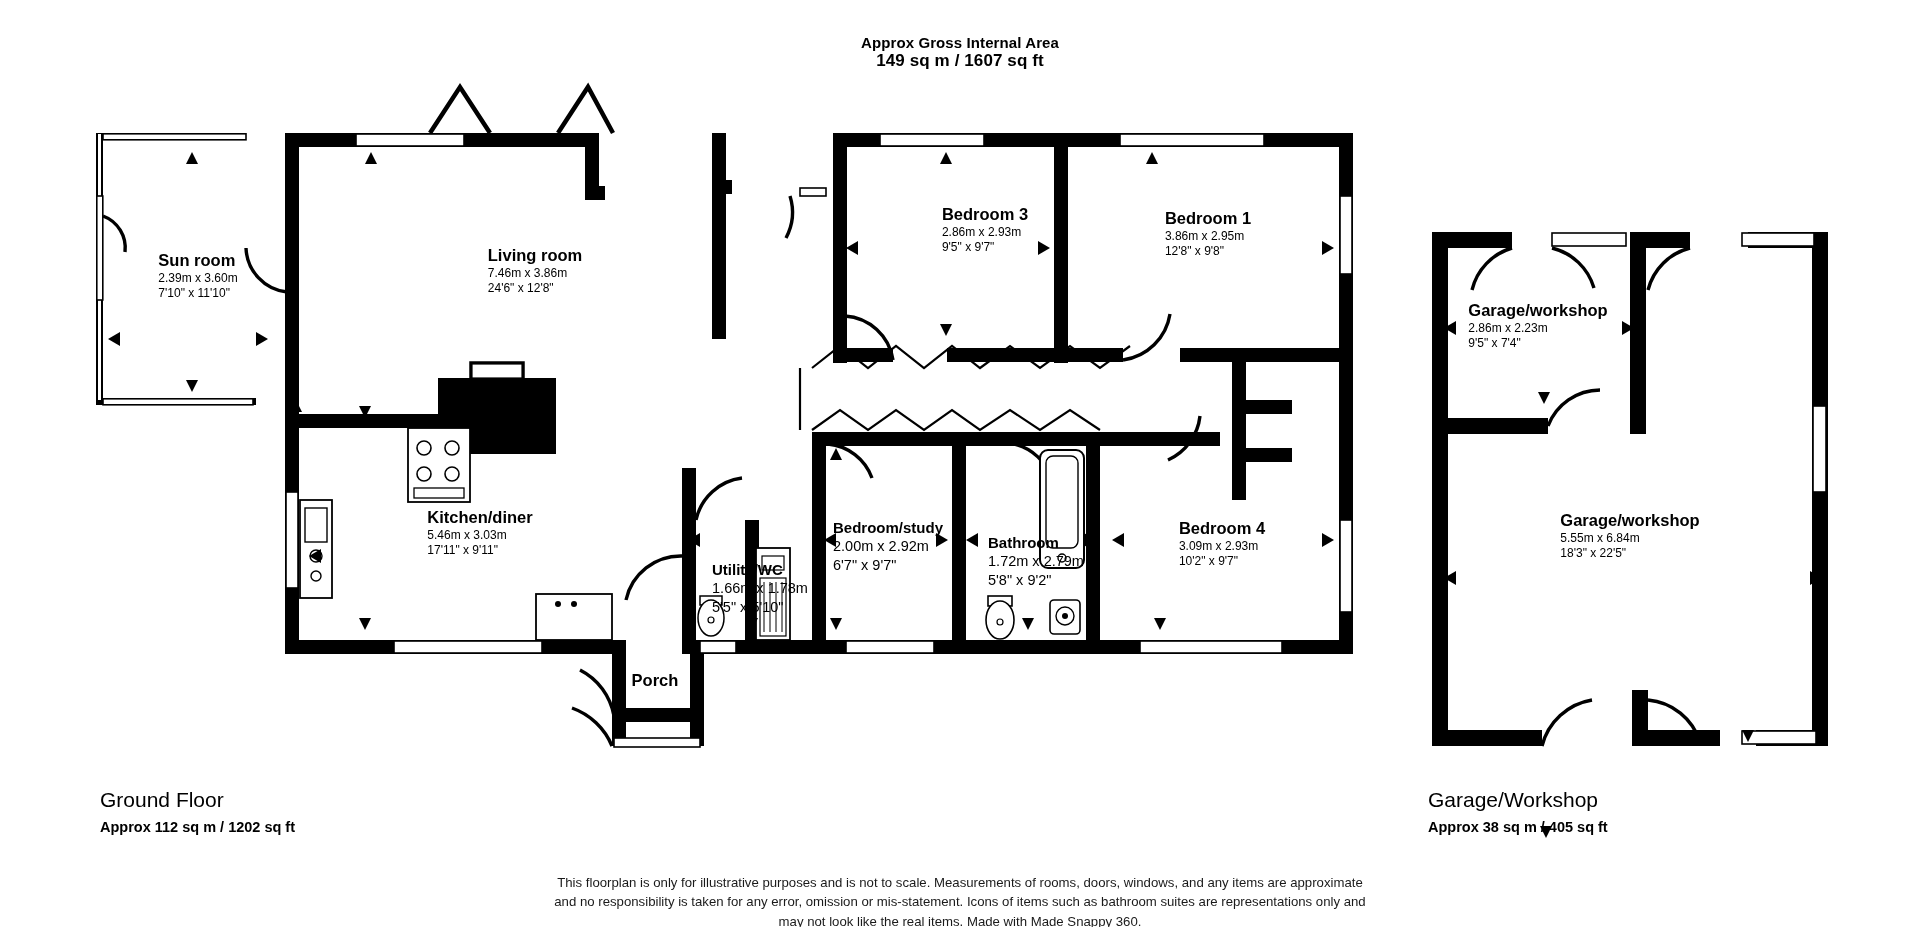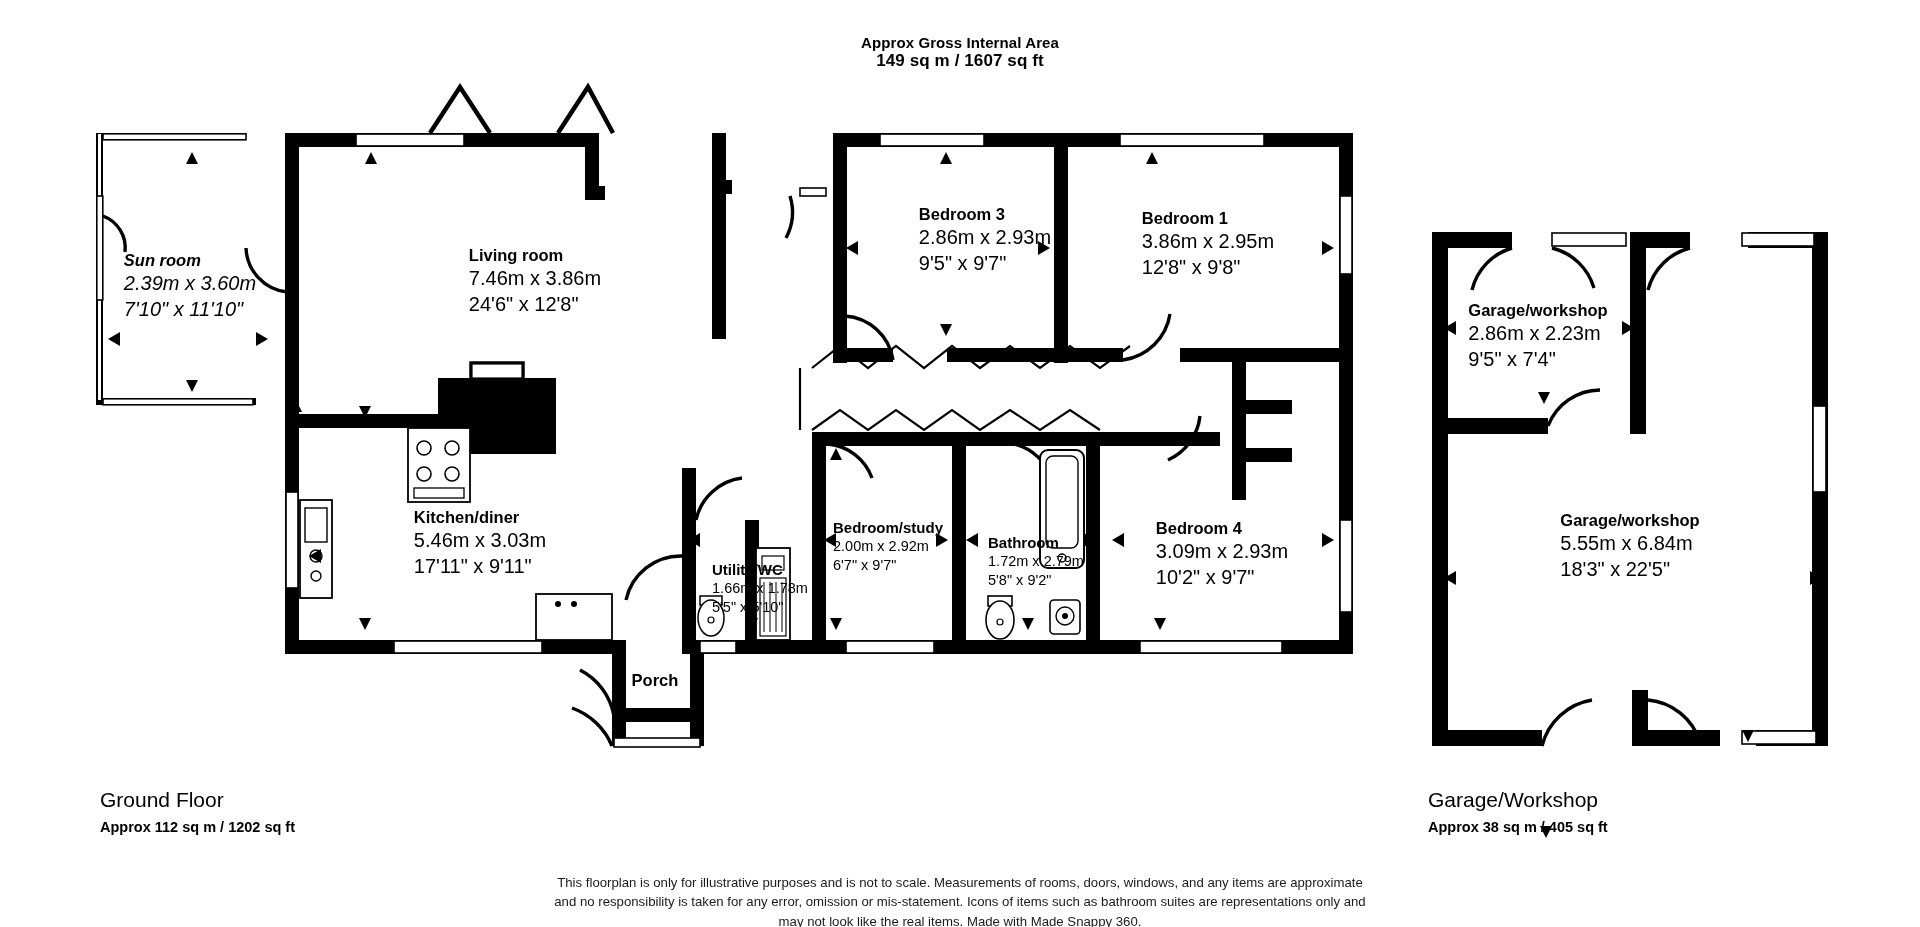--- a/index.html
+++ b/index.html
@@ -38,21 +38,21 @@
   .hdr-line2 {
     font-size: 17px;
     font-weight: bold;
     letter-spacing: 0.1px;
   }
   .room-name {
     font-size: 16.5px;
     font-weight: bold;
   }
   .room-dim {
-    font-size: 20px;
+    font-size: 12px;
     font-weight: normal;
   }
   .room-small .room-name { font-size: 15px; }
   .room-small .room-dim { font-size: 14.5px; }
 
   .floor-title {
     font-size: 21px;
     font-weight: normal;
     text-align: left;
     white-space: nowrap;
@@ -370,21 +370,21 @@
       <polygon points="1444,328 1456,321 1456,335"></polygon>
       <polygon points="1634,328 1622,321 1622,335"></polygon>
       <polygon points="1544,404 1538,392 1550,392"></polygon>
       <polygon points="1444,578 1456,571 1456,585"></polygon>
       <polygon points="1822,578 1810,571 1810,585"></polygon>
       <polygon points="1748,742 1742,730 1754,730"></polygon>
       <polygon points="1546,838 1540,826 1552,826"></polygon>
     </g>
   </svg>
 
-  <div class="txt t-center" style="left:190px; top:250px;font-style:italic;">
+  <div class="txt t-center" style="left:198px; top:250px;">
     <div class="room-name">Sun room</div>
     <div class="room-dim">2.39m x 3.60m</div>
     <div class="room-dim">7'10" x 11'10"</div>
   </div>
 
   <div class="txt t-center" style="left:535px; top:245px;">
     <div class="room-name">Living room</div>
     <div class="room-dim">7.46m x 3.86m</div>
     <div class="room-dim">24'6" x 12'8"</div>
   </div>

